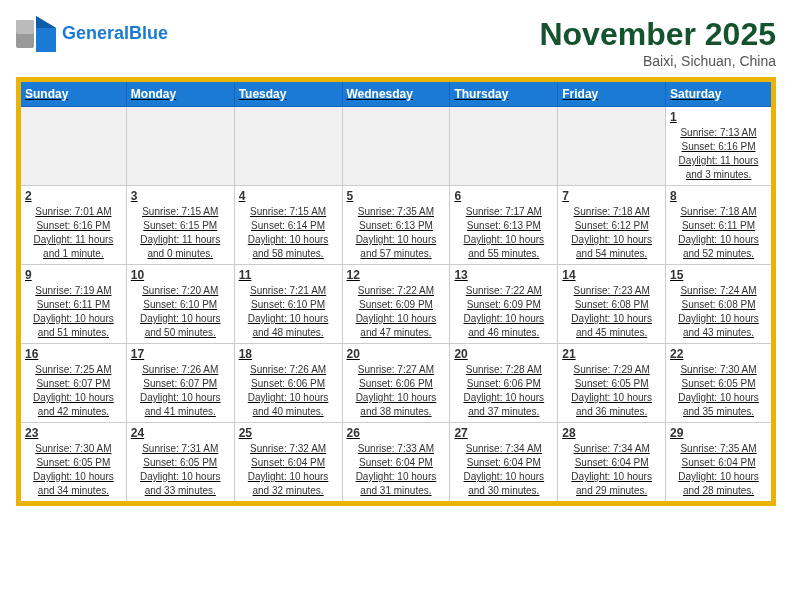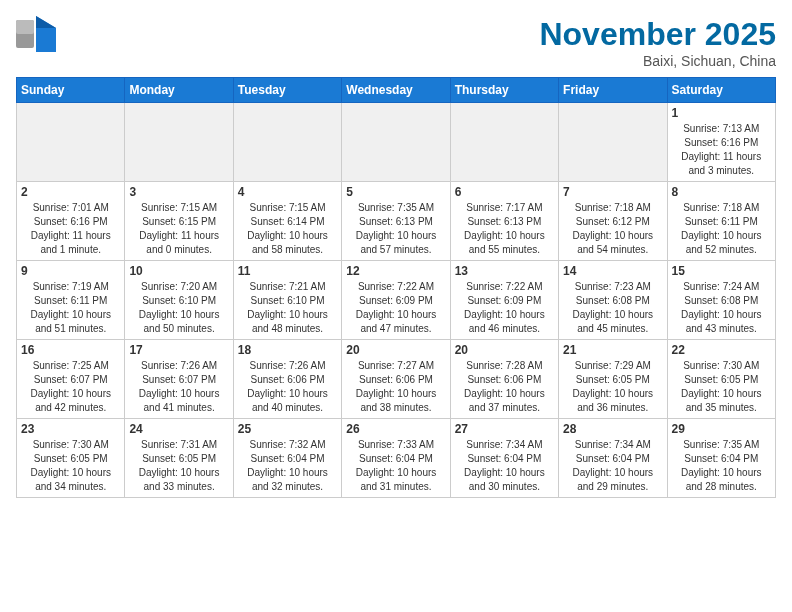--- a/index.html
+++ b/index.html
@@ -33,30 +33,31 @@
     .logo-icon {
       width: 40px;
       height: 36px;
     }
     .title-block {
       text-align: right;
     }
     .month-title {
       font-size: 32px;
       font-weight: bold;
-      color: #0369a1;
+      color: #14532d;
     }
     .location {
       font-size: 14px;
       color: #555;
     }
     .calendar {
       width: 100%;
       border-collapse: collapse;
-      border: 1px solid #eab308;
+      border: 5px solid #eab308;
+      text-decoration: underline;
     }
     .calendar th {
       background: #1a7ad4;
       color: #fff;
       font-size: 12px;
       font-weight: bold;
       padding: 5px 4px;
       text-align: left;
       border: 1px solid #1565c0;
     }
@@ -93,20 +94,23 @@
 <body>
 
 <div class="header">
   <div class="logo">
     <svg class="logo-icon" viewBox="0 0 40 36" xmlns="http://www.w3.org/2000/svg">
       <rect x="0" y="4" width="18" height="28" fill="#999" rx="2"></rect>
       <rect x="0" y="4" width="18" height="14" fill="#bbb" rx="2"></rect>
       <polygon points="20,0 40,12 40,36 20,36" fill="#1a7ad4"></polygon>
       <polygon points="20,0 40,12 20,12" fill="#0d5ca8"></polygon>
     </svg>
+    <div class="logo-text">
+      <span>General</span><span style="color:#1a7ad4">Blue</span>
+    </div>
   </div>
   <div class="title-block">
     <div class="month-title">November 2025</div>
     <div class="location">Baixi, Sichuan, China</div>
   </div>
 </div>
 
 <table class="calendar">
   <thead>
     <tr>

